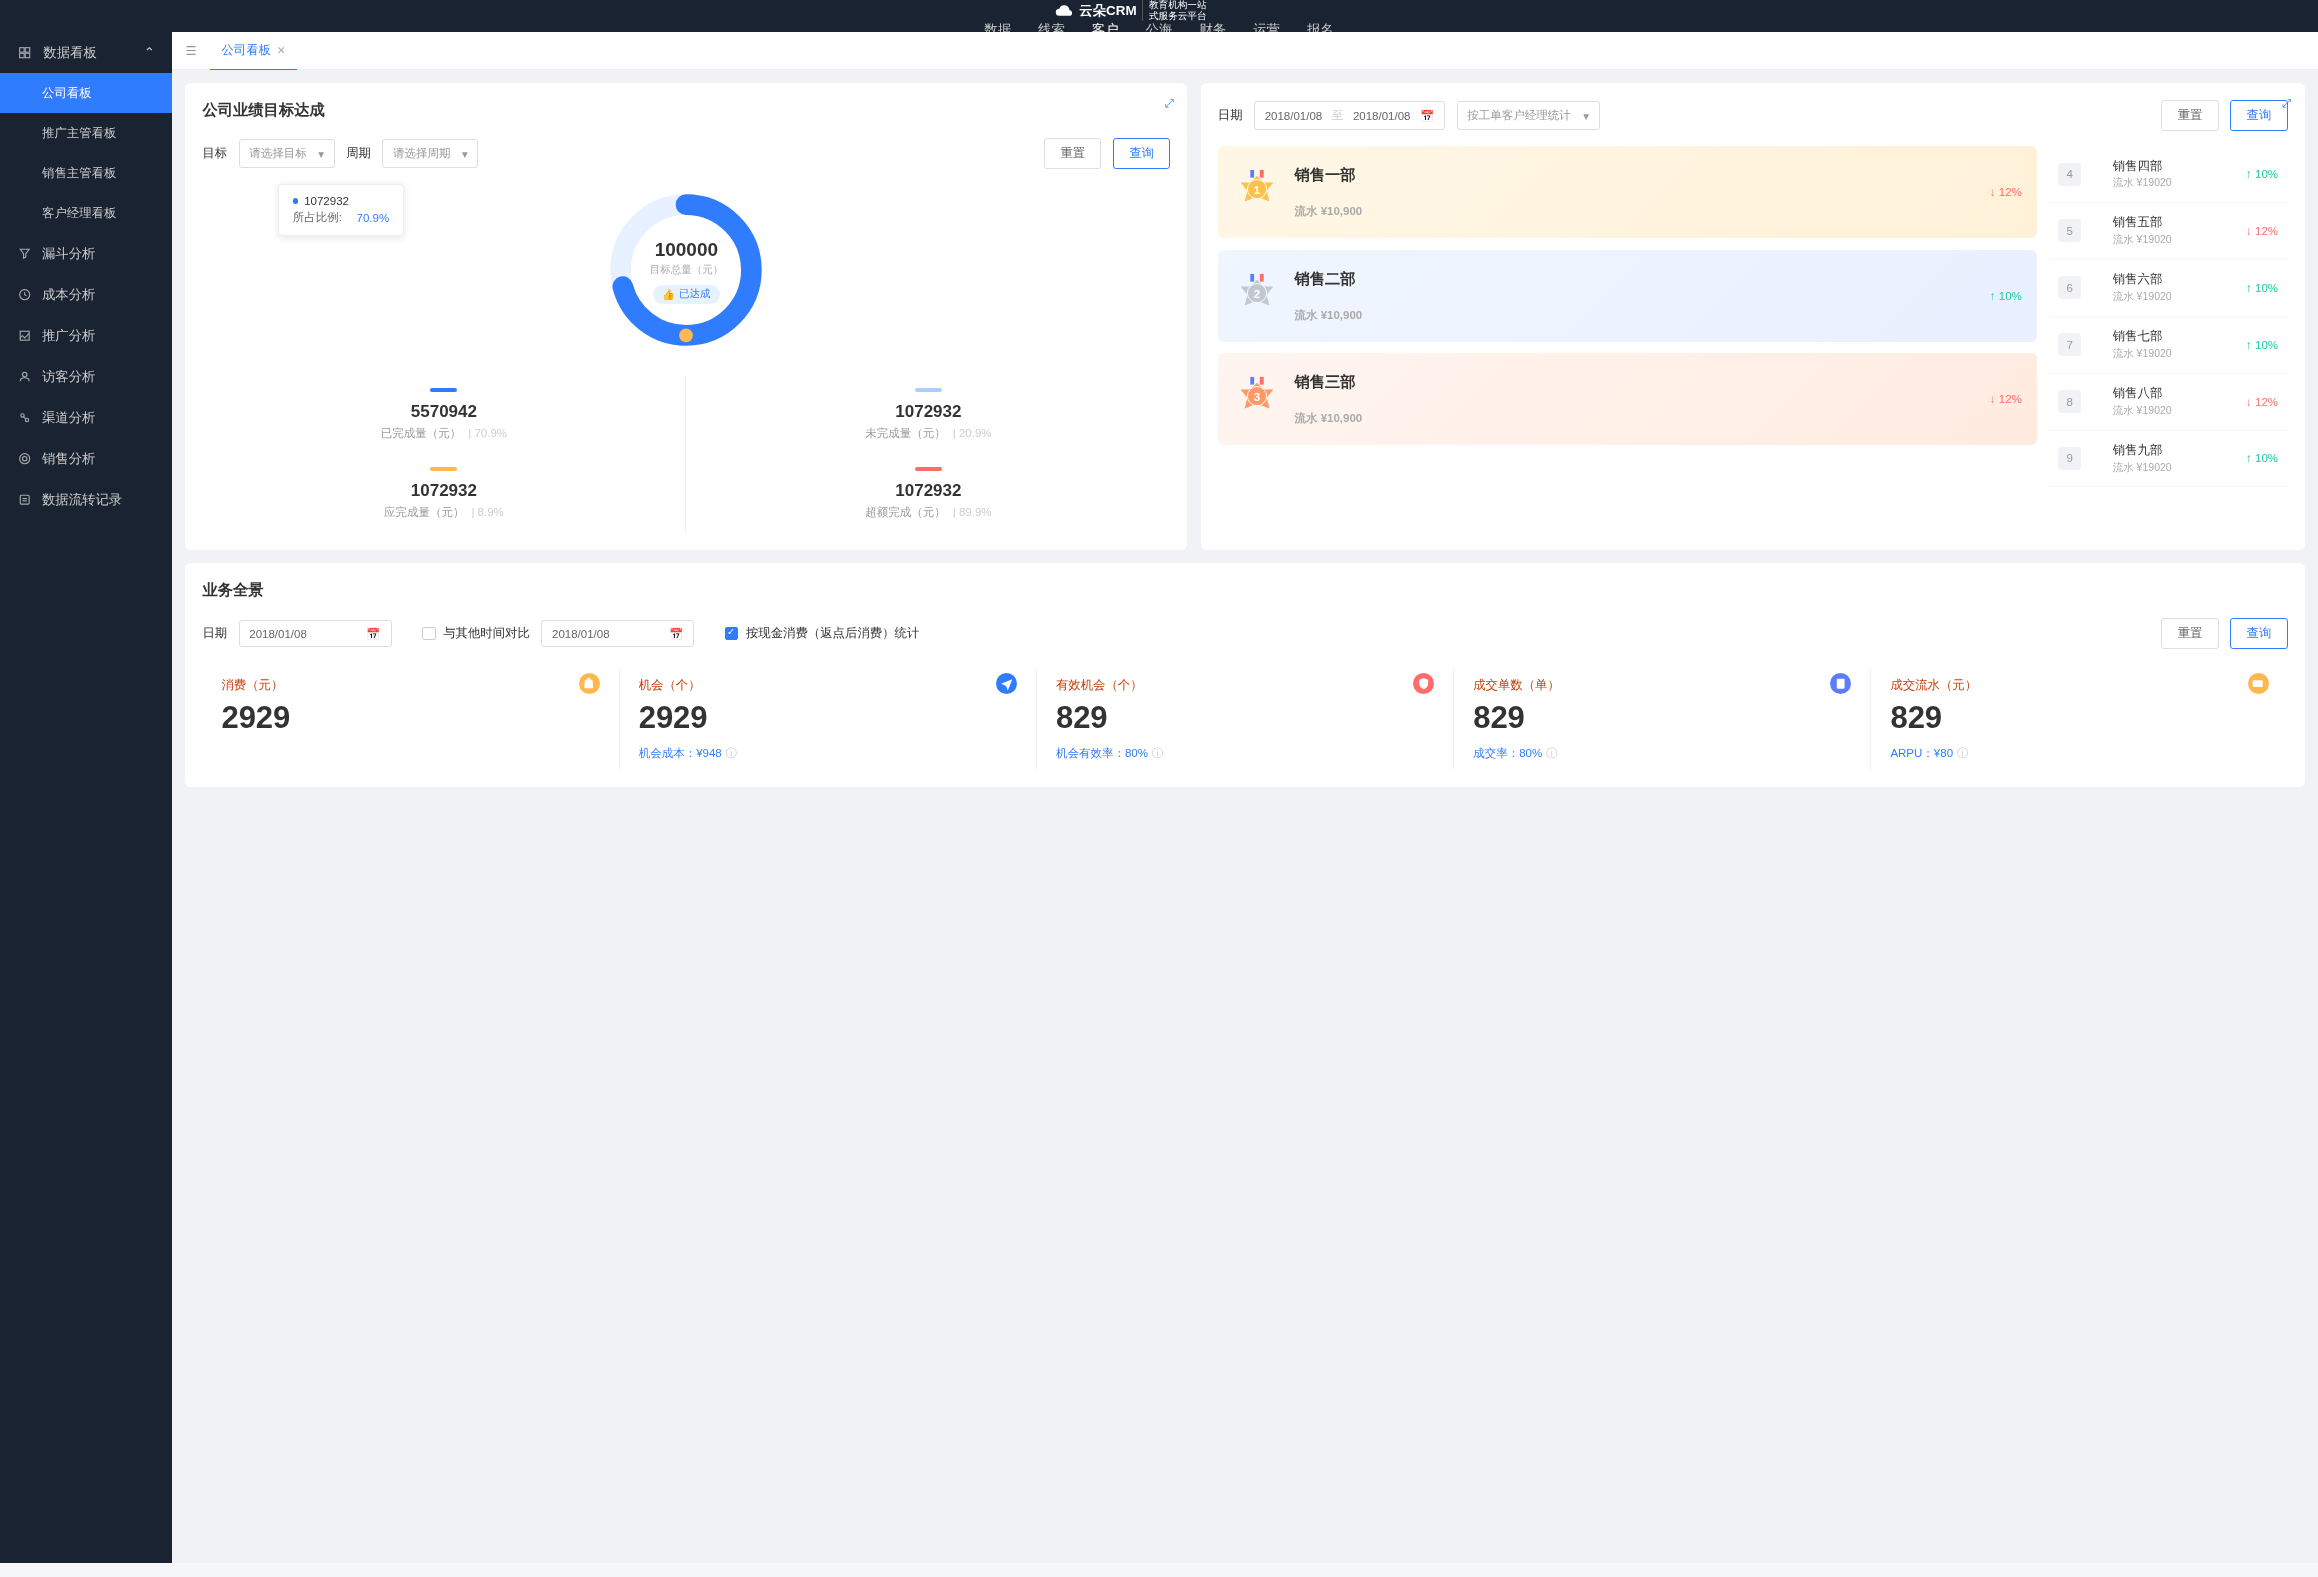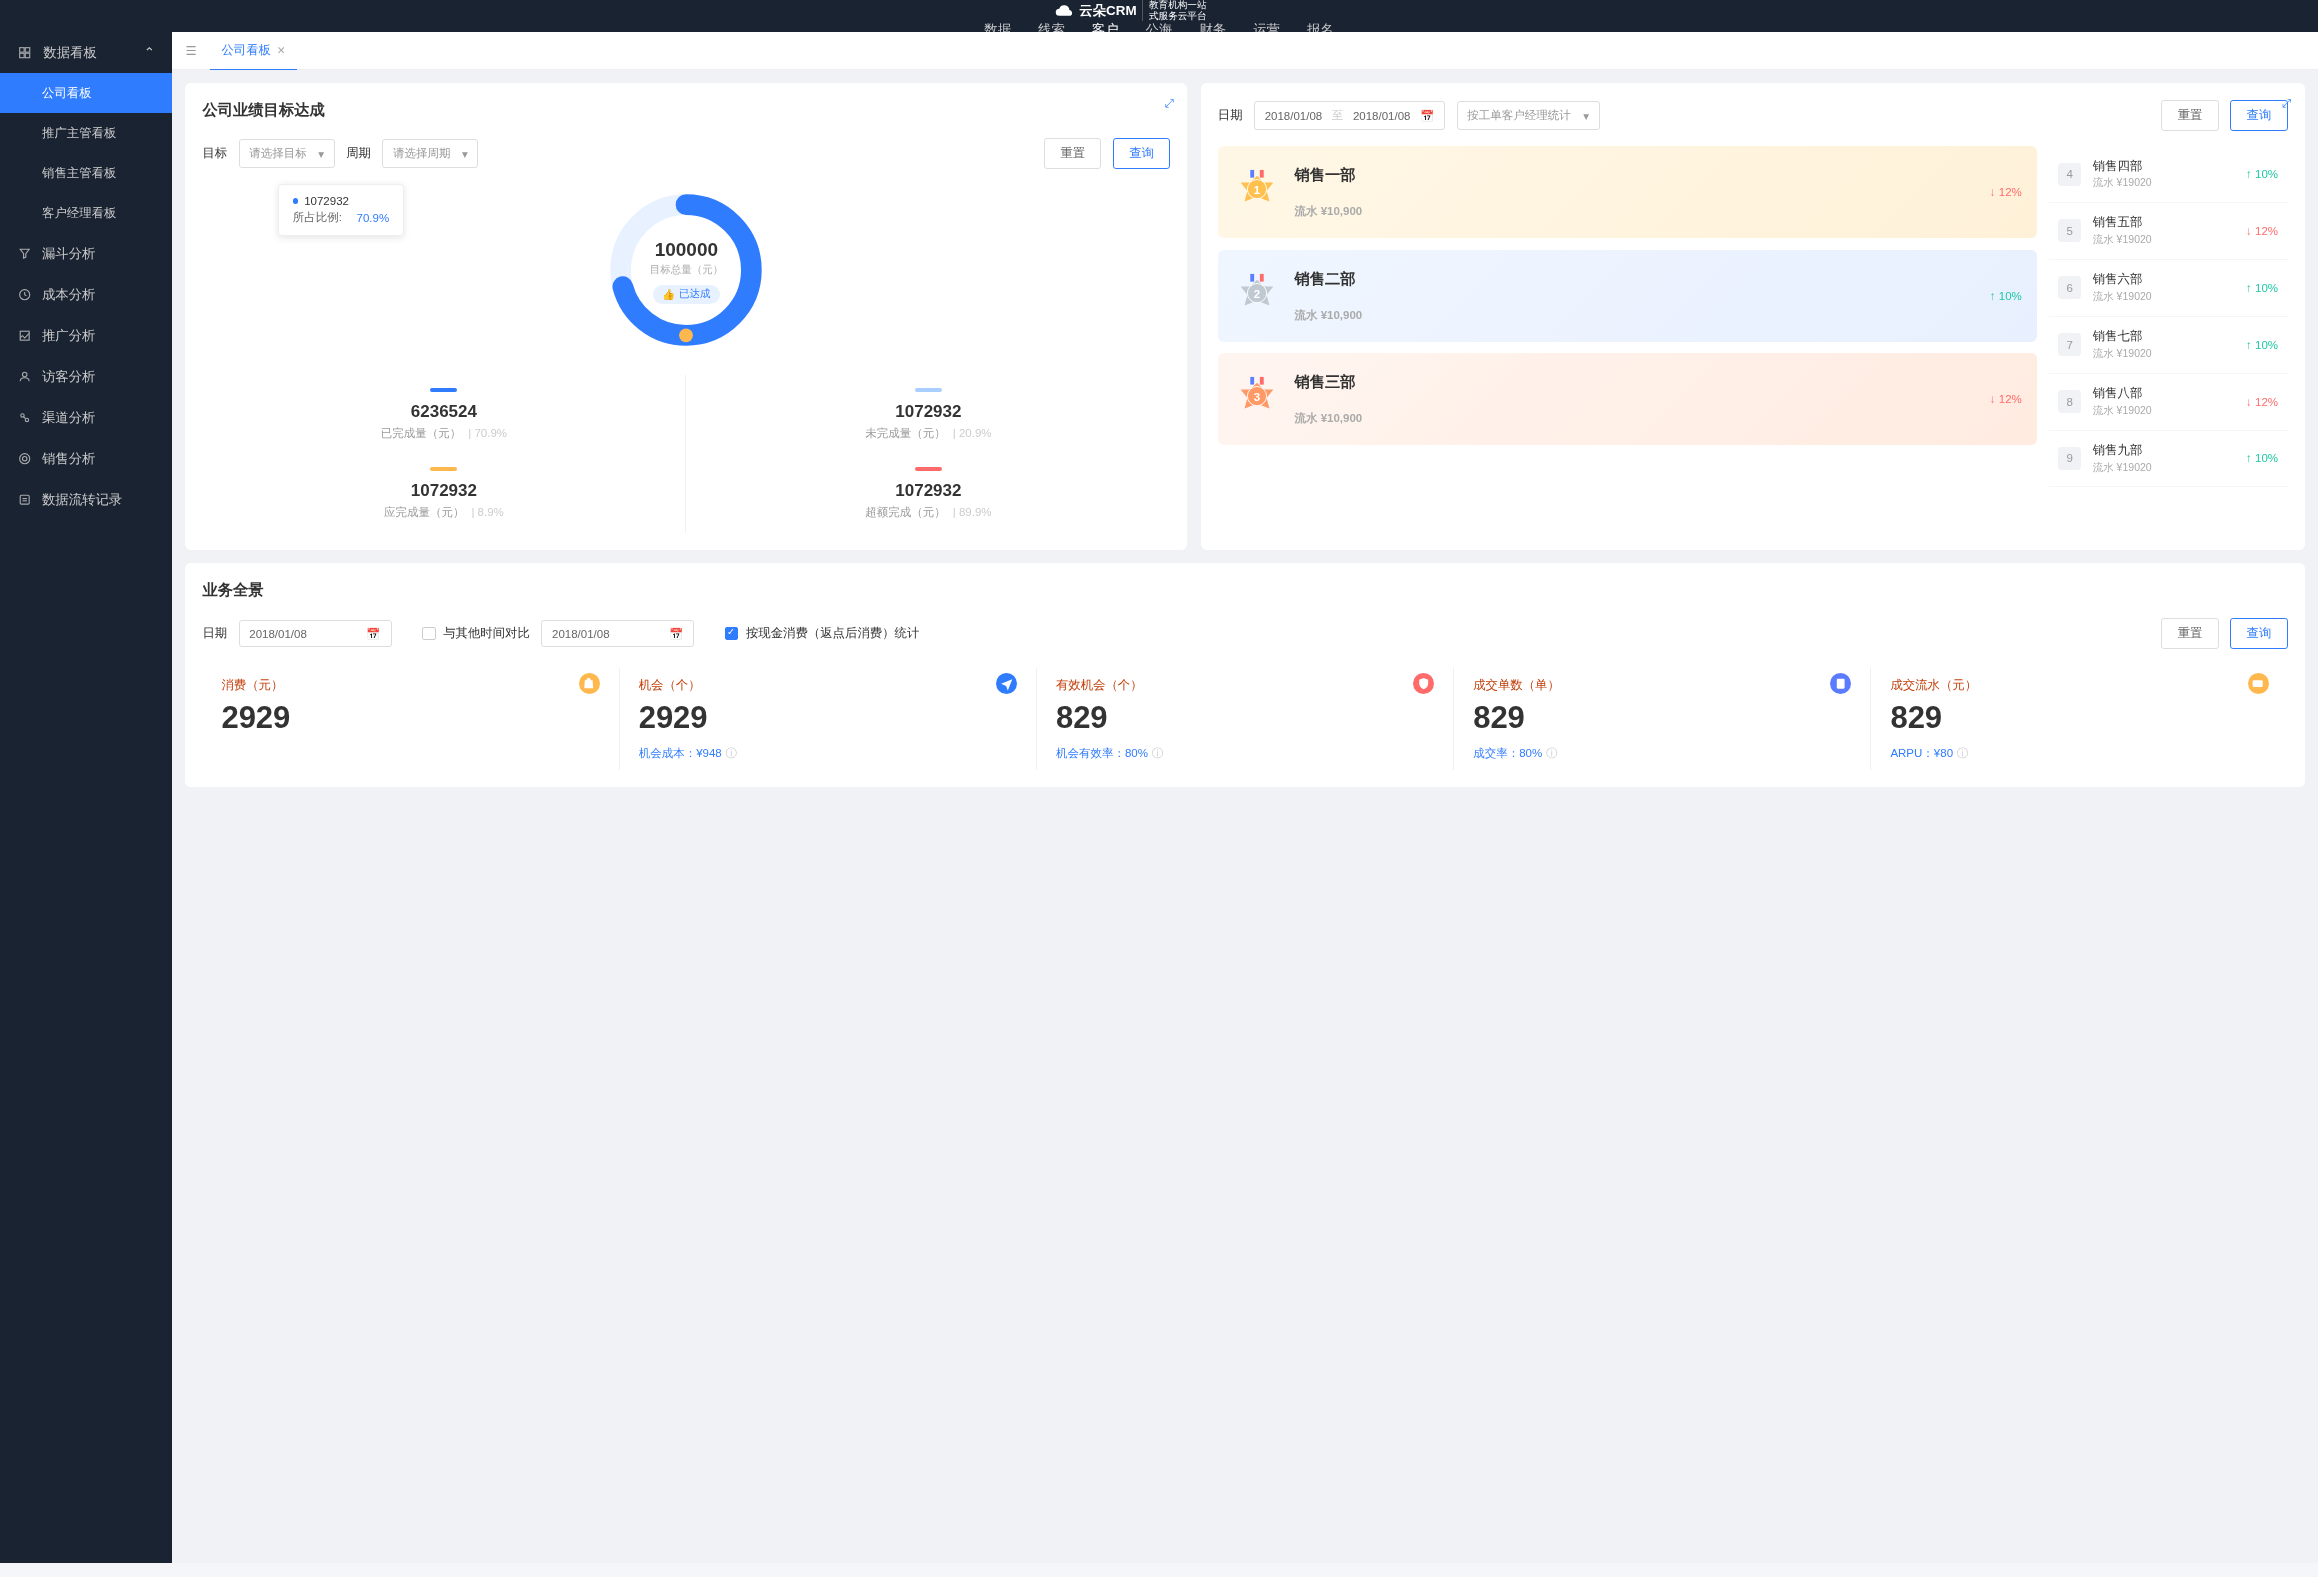--- a/index.html
+++ b/index.html
@@ -76,21 +76,21 @@
 .medal { width: 48px; height: 48px; display: flex; align-items: center; justify-content: center; font-weight: bold; color: #fff; font-size: 15.3px; }
 .rank-info { flex: 1; }
 .rank-name { font-size: 15.3px; font-weight: 600; color: #333; }
 .rank-sub { color: #aaa; font-size: 11.5px; margin-top: 18px; font-weight: bold; }
 .rank-delta { font-size: 11.5px; display: flex; align-items: center; gap: 1.9px; }
 .rank-delta.down { color: #ff6b6b; }
 .rank-delta.up { color: #1ec9a4; }
 .rank-list { width: 239px; display: flex; flex-direction: column; }
 .rank-row { display: flex; align-items: center; padding: 11.5px 9.6px; border-bottom: 1px solid #f5f5f5; }
 .rank-num { width: 23px; height: 23px; background: #f0f2f5; border-radius: 3.8px; display: flex; align-items: center; justify-content: center; color: #999; font-size: 11.5px; margin-right: 11.5px; font-weight: 500; }
-.rank-row-info { flex: 1; }
+.rank-row-info { flex: 1; margin-left: 20px; }
 .rank-row-name { font-size: 12.4px; color: #333; font-weight: 500; }
 .rank-row-sub { font-size: 10.5px; color: #aaa; margin-top: 1.9px; }
 
 .biz-cards { display: flex; gap: 0; margin-top: 19px; }
 .biz-card { flex: 1; padding: 9.6px 19px; border-right: 1px solid #f0f0f0; position: relative; }
 .biz-card:last-child { border-right: none; }
 .biz-label { color: #c2410c; font-size: 12.4px; }
 .biz-icon { position: absolute; right: 19px; top: 5.7px; width: 21px; height: 21px; border-radius: 50%; display: flex; align-items: center; justify-content: center; color: #fff; font-size: 10.5px; }
 .biz-num { font-size: 31px; font-weight: 600; color: #333; margin-top: 5.7px; }
 .biz-sub { color: #2f7cff; font-size: 11.5px; margin-top: 9.6px; display: flex; align-items: center; gap: 3.8px; }
@@ -307,21 +307,21 @@
               <div class="donut-sub">目标总量（元）</div>
               <div class="donut-badge">
                   <span>👍</span>
                   <span>已达成</span>
                 </div>
             </div>
           </div>
           <div class="metrics-grid" id="metrics-grid">
               <div class="metric">
                 <div class="metric-bar" style="background:#2f7cff"></div>
-    <div class="metric-num">6236524</div>
+    <div class="metric-num">5570942</div>
     <div class="metric-label">已完成量（元）<span class="metric-pct"> | 70.9%</span></div>
               </div>
               <div class="metric">
                 <div class="metric-bar" style="background:#a8cfff"></div>
     <div class="metric-num">1072932</div>
     <div class="metric-label">未完成量（元）<span class="metric-pct"> | 20.9%</span></div>
               </div>
               <div class="metric">
                 <div class="metric-bar" style="background:#ffb84d"></div>
     <div class="metric-num">1072932</div>

